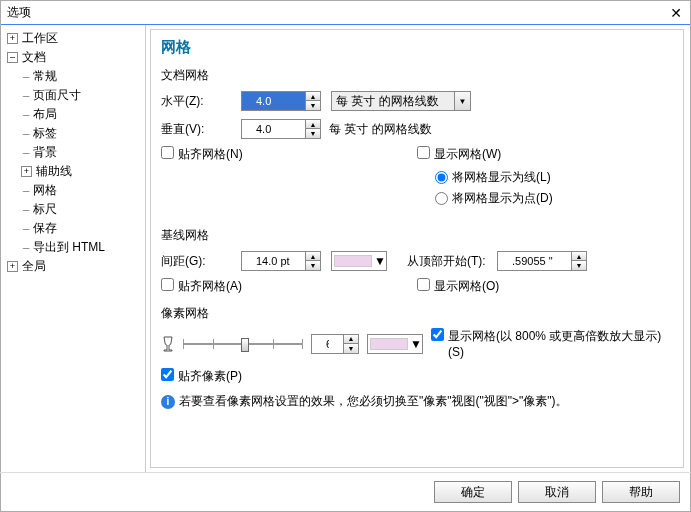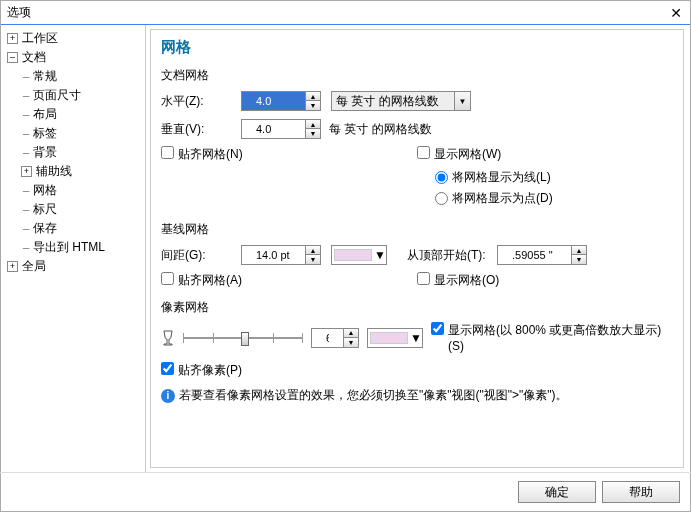--- a/index.html
+++ b/index.html
@@ -170,21 +170,21 @@
                 <span>将网格显示为线(L)</span>
               </label>
             <label class="radio">
                 <input type="radio" name="gd" style="">
                 <span>将网格显示为点(D)</span>
               </label>
           </div>
         </div>
       </div>
 
-      <div class="section-title" style="margin-top:14px">基线网格</div>
+      <div class="section-title" style="margin-top:20px">基线网格</div>
 
       <div class="row">
         <span class="lbl">间距(G):</span>
         <div class="spinner w80">
           <input value="14.0 pt" style="">
           <div class="spinbtns">
               <div class="spinbtn">▲</div>
               <div class="spinbtn">▼</div>
             </div>
         </div>
@@ -263,15 +263,16 @@
       <div class="infotext">
         <span class="info-icon">i</span>
         <span>若要查看像素网格设置的效果，您必须切换至"像素"视图("视图"&gt;"像素")。</span>
       </div>
     </div>
   </div>
 
   <hr class="sep">
   <div class="footer">
     <button class="btn">确定</button>
+    <button class="btn">取消</button>
     <button class="btn">帮助</button>
   </div>
 </div>
 
 </body></html>

